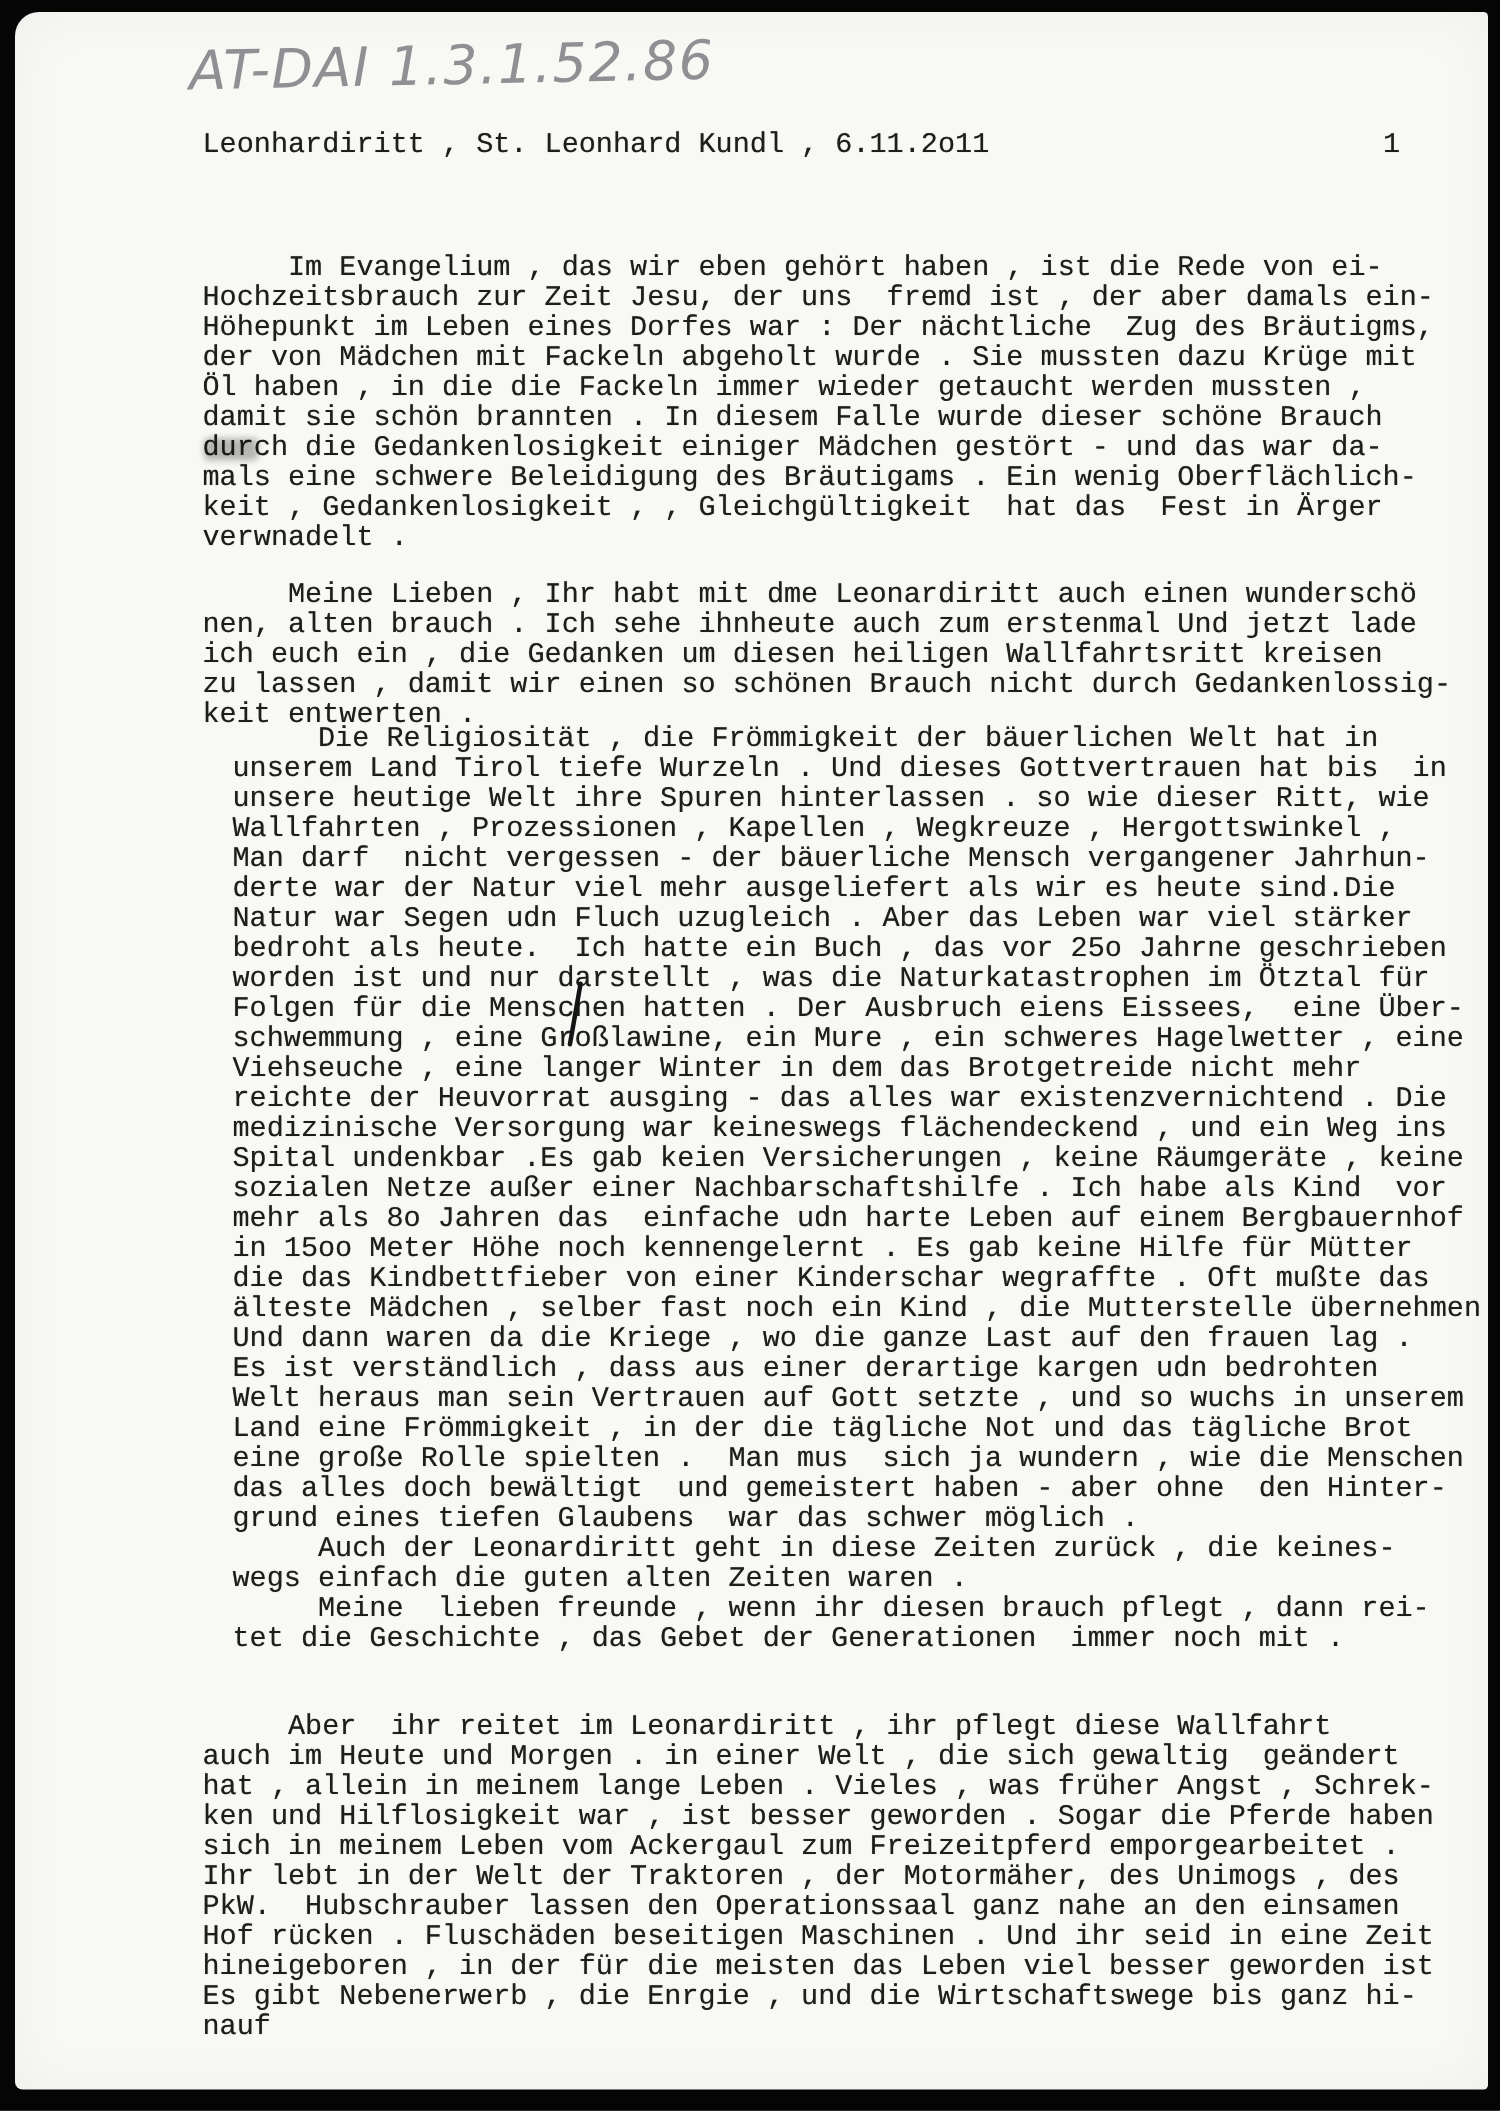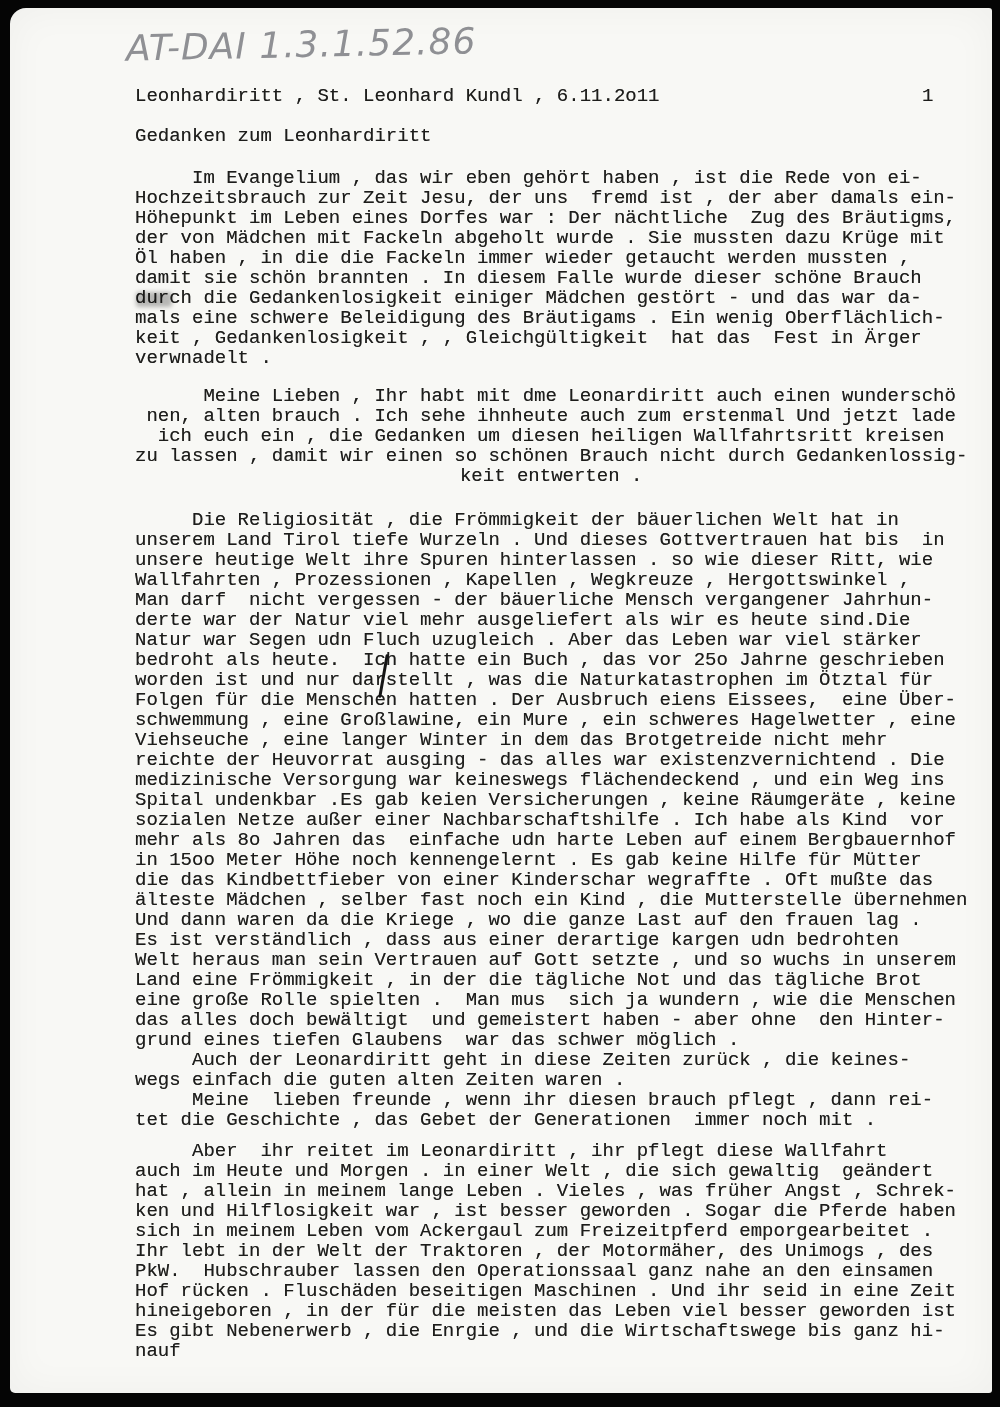--- a/index.html
+++ b/index.html
@@ -60,22 +60,22 @@
   .doc-title {
     position: absolute;
     left: 125px;
     top: 118px;
   }
   .para {
     position: absolute;
     left: 125px;
   }
   .para-0 { top: 160px; }
-  .para-1 { top: 378px; text-align: center; }
-  .para-2 { top: 502px; }
+  .para-1 { top: 378px; }
+  .para-2 { top: 474px; margin-left: 20px; }
   .para-3 { top: 1133px; }
   .tline { white-space: pre; }
   
   .ink-stroke {
     position: absolute;
     left: 372px;
     top: 646px;
     width: 3px;
     height: 44px;
     background: #141414;
@@ -99,21 +99,20 @@
 
 <div class="scan-bg">
   <div class="page">
 
     <div class="handwriting">AT-DAI 1.3.1.52.86</div>
 
     <div class="typed header-line">Leonhardiritt , St. Leonhard Kundl , 6.11.2o11</div>
 
     <div class="typed page-number">1</div>
 
-    <div class="typed doc-title">Gedanken zum Leonhardiritt</div>
 
     <div class="typed para para-0"><div class="tline">     Im Evangelium , das wir eben gehört haben , ist die Rede von ei-</div><div class="tline">Hochzeitsbrauch zur Zeit Jesu, der uns  fremd ist , der aber damals ein-</div><div class="tline">Höhepunkt im Leben eines Dorfes war : Der nächtliche  Zug des Bräutigms,</div><div class="tline">der von Mädchen mit Fackeln abgeholt wurde . Sie mussten dazu Krüge mit</div><div class="tline">Öl haben , in die die Fackeln immer wieder getaucht werden mussten ,</div><div class="tline">damit sie schön brannten . In diesem Falle wurde dieser schöne Brauch</div><div class="tline">durch die Gedankenlosigkeit einiger Mädchen gestört - und das war da-</div><div class="tline">mals eine schwere Beleidigung des Bräutigams . Ein wenig Oberflächlich-</div><div class="tline">keit , Gedankenlosigkeit , , Gleichgültigkeit  hat das  Fest in Ärger</div><div class="tline">verwnadelt .</div></div>
     <div class="typed para para-1"><div class="tline">     Meine Lieben , Ihr habt mit dme Leonardiritt auch einen wunderschö</div><div class="tline">nen, alten brauch . Ich sehe ihnheute auch zum erstenmal Und jetzt lade</div><div class="tline">ich euch ein , die Gedanken um diesen heiligen Wallfahrtsritt kreisen</div><div class="tline">zu lassen , damit wir einen so schönen Brauch nicht durch Gedankenlossig-</div><div class="tline">keit entwerten .</div></div>
     <div class="typed para para-2"><div class="tline">     Die Religiosität , die Frömmigkeit der bäuerlichen Welt hat in</div><div class="tline">unserem Land Tirol tiefe Wurzeln . Und dieses Gottvertrauen hat bis  in</div><div class="tline">unsere heutige Welt ihre Spuren hinterlassen . so wie dieser Ritt, wie</div><div class="tline">Wallfahrten , Prozessionen , Kapellen , Wegkreuze , Hergottswinkel ,</div><div class="tline">Man darf  nicht vergessen - der bäuerliche Mensch vergangener Jahrhun-</div><div class="tline">derte war der Natur viel mehr ausgeliefert als wir es heute sind.Die</div><div class="tline">Natur war Segen udn Fluch uzugleich . Aber das Leben war viel stärker</div><div class="tline">bedroht als heute.  Ich hatte ein Buch , das vor 25o Jahrne geschrieben</div><div class="tline">worden ist und nur darstellt , was die Naturkatastrophen im Ötztal für</div><div class="tline">Folgen für die Menschen hatten . Der Ausbruch eiens Eissees,  eine Über-</div><div class="tline">schwemmung , eine Großlawine, ein Mure , ein schweres Hagelwetter , eine</div><div class="tline">Viehseuche , eine langer Winter in dem das Brotgetreide nicht mehr</div><div class="tline">reichte der Heuvorrat ausging - das alles war existenzvernichtend . Die</div><div class="tline">medizinische Versorgung war keineswegs flächendeckend , und ein Weg ins</div><div class="tline">Spital undenkbar .Es gab keien Versicherungen , keine Räumgeräte , keine</div><div class="tline">sozialen Netze außer einer Nachbarschaftshilfe . Ich habe als Kind  vor</div><div class="tline">mehr als 8o Jahren das  einfache udn harte Leben auf einem Bergbauernhof</div><div class="tline">in 15oo Meter Höhe noch kennengelernt . Es gab keine Hilfe für Mütter</div><div class="tline">die das Kindbettfieber von einer Kinderschar wegraffte . Oft mußte das</div><div class="tline">älteste Mädchen , selber fast noch ein Kind , die Mutterstelle übernehmen</div><div class="tline">Und dann waren da die Kriege , wo die ganze Last auf den frauen lag .</div><div class="tline">Es ist verständlich , dass aus einer derartige kargen udn bedrohten</div><div class="tline">Welt heraus man sein Vertrauen auf Gott setzte , und so wuchs in unserem</div><div class="tline">Land eine Frömmigkeit , in der die tägliche Not und das tägliche Brot</div><div class="tline">eine große Rolle spielten .  Man mus  sich ja wundern , wie die Menschen</div><div class="tline">das alles doch bewältigt  und gemeistert haben - aber ohne  den Hinter-</div><div class="tline">grund eines tiefen Glaubens  war das schwer möglich .</div><div class="tline">     Auch der Leonardiritt geht in diese Zeiten zurück , die keines-</div><div class="tline">wegs einfach die guten alten Zeiten waren .</div><div class="tline">     Meine  lieben freunde , wenn ihr diesen brauch pflegt , dann rei-</div><div class="tline">tet die Geschichte , das Gebet der Generationen  immer noch mit .</div></div>
     <div class="typed para para-3"><div class="tline">     Aber  ihr reitet im Leonardiritt , ihr pflegt diese Wallfahrt</div><div class="tline">auch im Heute und Morgen . in einer Welt , die sich gewaltig  geändert</div><div class="tline">hat , allein in meinem lange Leben . Vieles , was früher Angst , Schrek-</div><div class="tline">ken und Hilflosigkeit war , ist besser geworden . Sogar die Pferde haben</div><div class="tline">sich in meinem Leben vom Ackergaul zum Freizeitpferd emporgearbeitet .</div><div class="tline">Ihr lebt in der Welt der Traktoren , der Motormäher, des Unimogs , des</div><div class="tline">PkW.  Hubschrauber lassen den Operationssaal ganz nahe an den einsamen</div><div class="tline">Hof rücken . Fluschäden beseitigen Maschinen . Und ihr seid in eine Zeit</div><div class="tline">hineigeboren , in der für die meisten das Leben viel besser geworden ist</div><div class="tline">Es gibt Nebenerwerb , die Enrgie , und die Wirtschaftswege bis ganz hi-</div><div class="tline">nauf</div></div>
 
     <div class="typeover-smudge"></div>
     <div class="ink-stroke"></div>
 
   </div>

